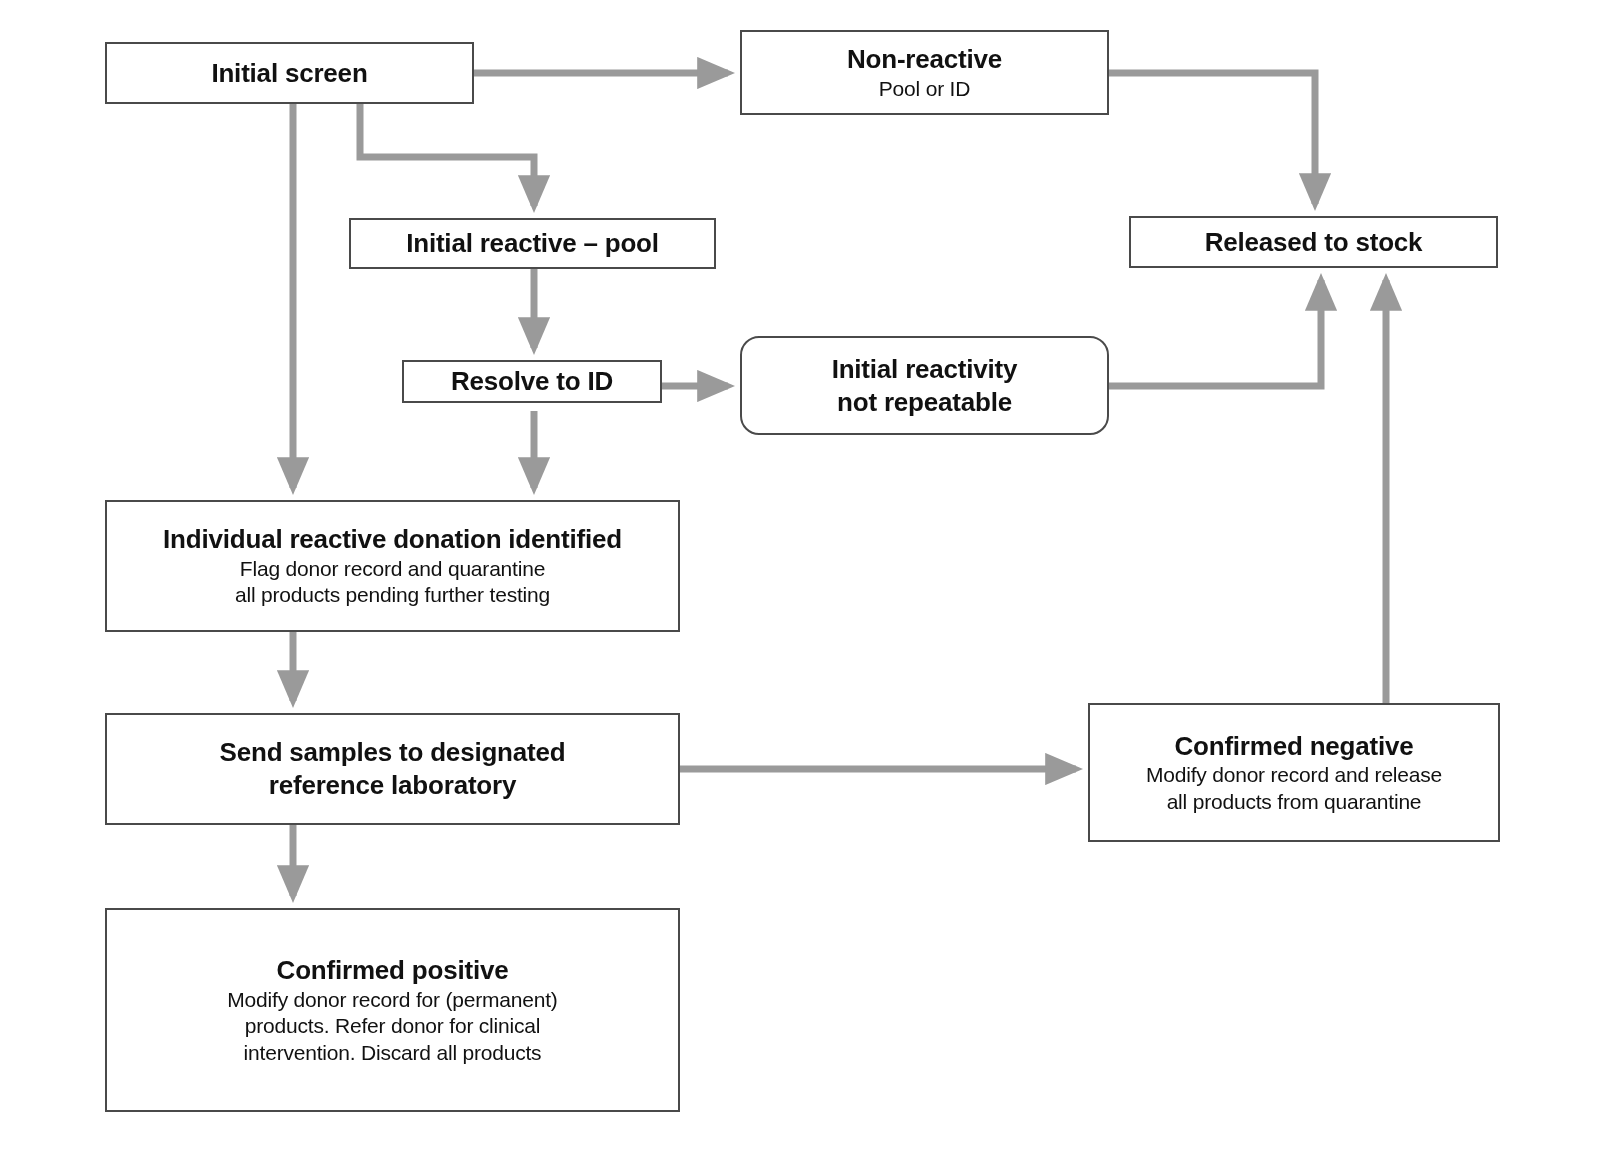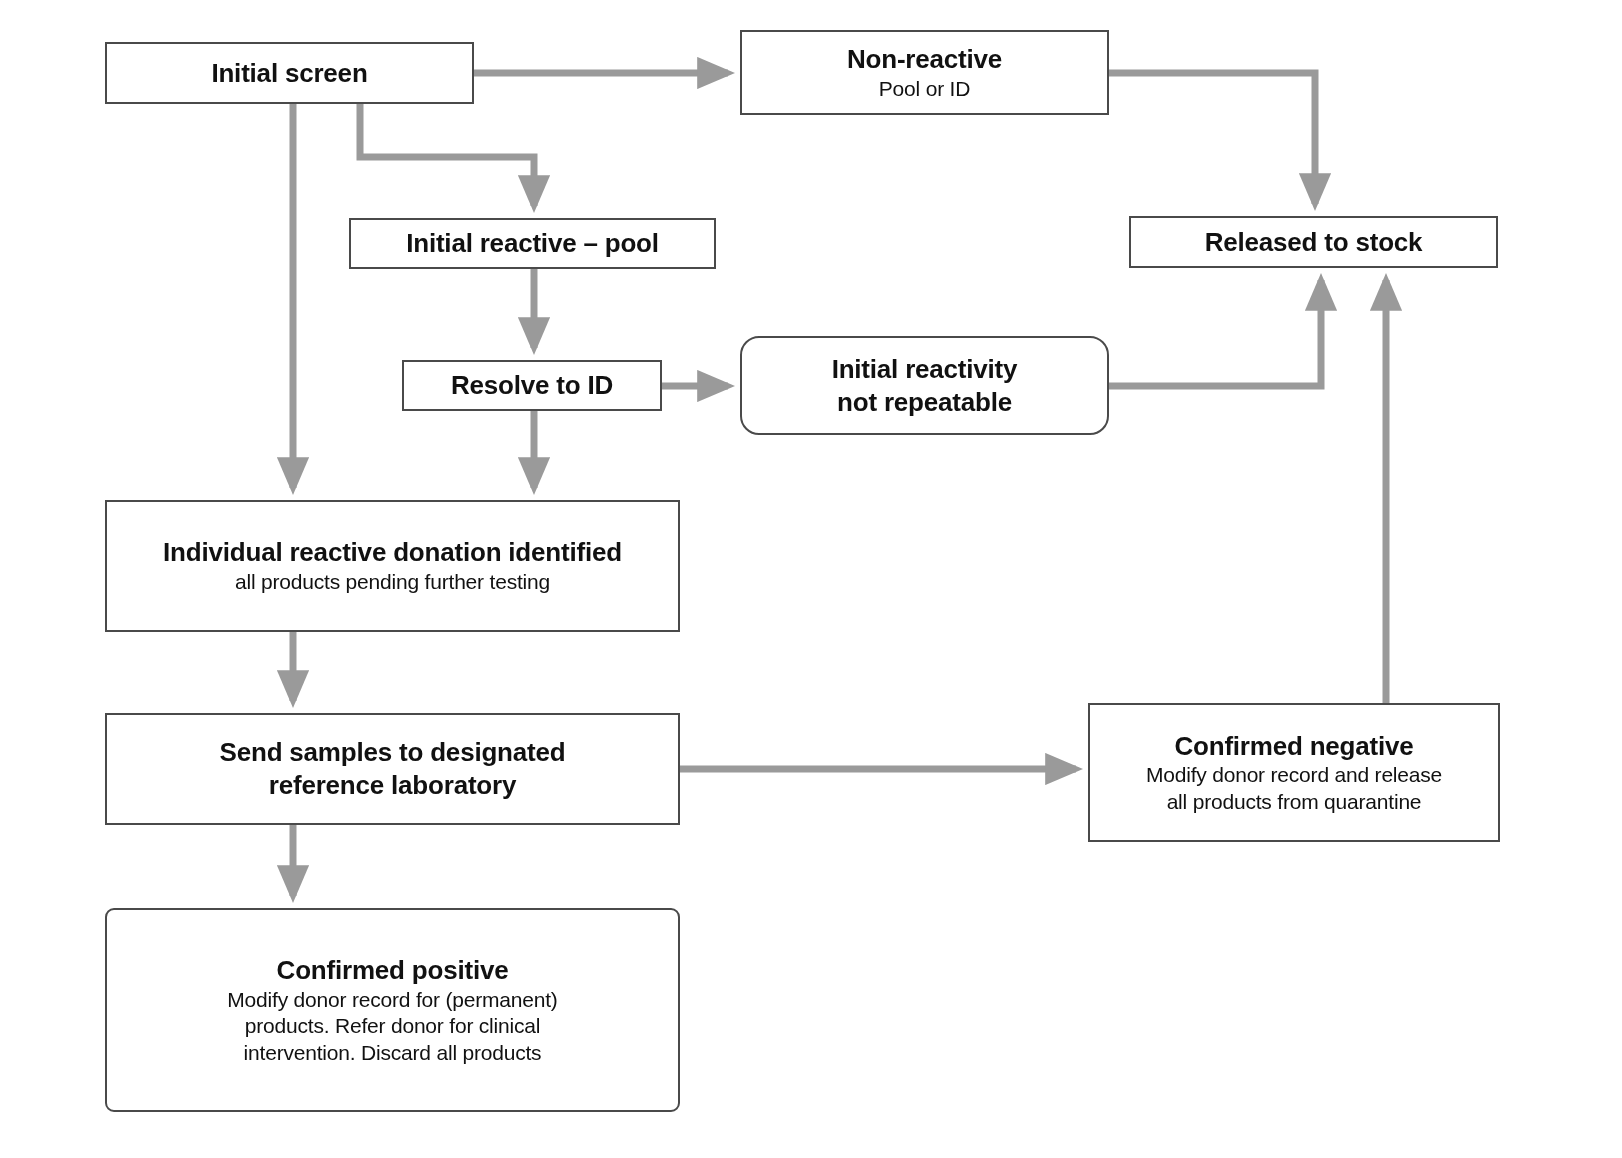--- a/index.html
+++ b/index.html
@@ -108,45 +108,46 @@
   </div>
 
   <div class="node" style="left:321px; top:218px; width:367px; height:51px;">
     <span class="title">Initial reactive – pool</span>
   </div>
 
   <div class="node" style="left:1101px; top:216px; width:369px; height:52px;">
     <span class="title">Released to stock</span>
   </div>
 
-  <div class="node" style="left:374px; top:360px; width:260px; height:51px;">
+  <div class="node" style="left:374px; top:360px; width:260px; height:43px;">
     <span class="title">Resolve to ID</span>
   </div>
 
   <div class="node" style="left:712px; top:336px; width:369px; height:99px;border-radius:19px;">
     <span class="title">Initial reactivity</span>
     <span class="title">not repeatable</span>
   </div>
 
   <div class="node" style="left:77px; top:500px; width:575px; height:132px;text-align:right;">
     <span class="title">Individual reactive donation identified</span>
+    <span class="sub sub-line">Flag donor record and quarantine</span>
     <span class="sub sub-line">all products pending further testing</span>
   </div>
 
   <div class="node" style="left:77px; top:713px; width:575px; height:112px;">
     <span class="title">Send samples to designated</span>
     <span class="title">reference laboratory</span>
   </div>
 
   <div class="node" style="left:1060px; top:703px; width:412px; height:139px;">
     <span class="title">Confirmed negative</span>
     <span class="sub sub-line">Modify donor record and release</span>
     <span class="sub sub-line">all products from quarantine</span>
   </div>
 
-  <div class="node" style="left:77px; top:908px; width:575px; height:204px;border-radius:9px;">
+  <div class="node" style="left:77px; top:908px; width:575px; height:204px;">
     <span class="title">Confirmed positive</span>
     <span class="sub sub-line">Modify donor record for (permanent)</span>
     <span class="sub sub-line">products. Refer donor for clinical</span>
     <span class="sub sub-line">intervention. Discard all products</span>
   </div>
 
 </div>
 
 </body></html>

